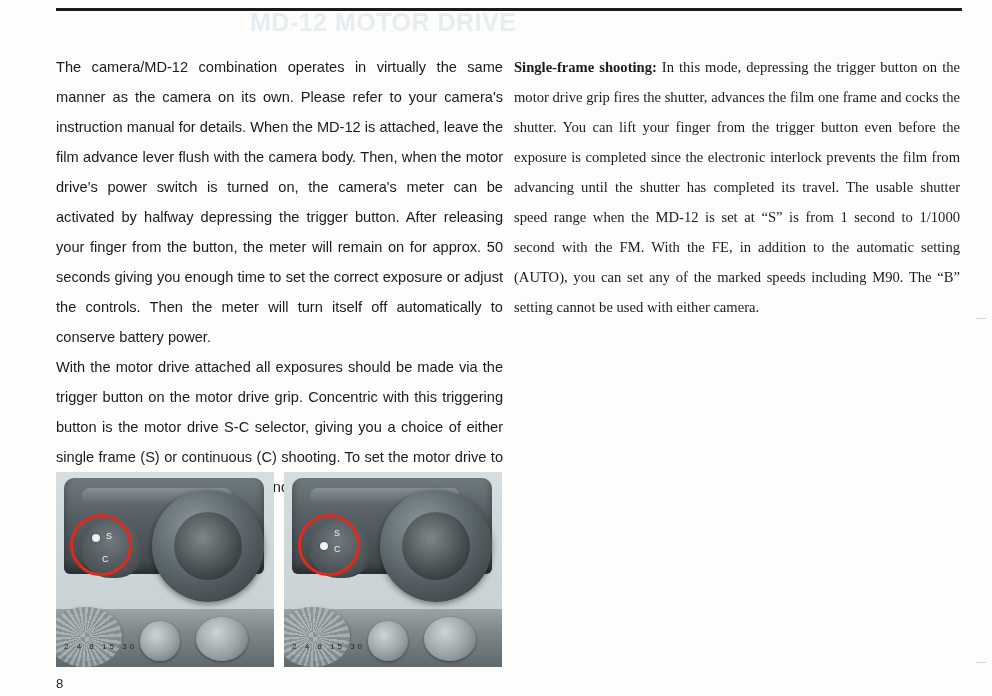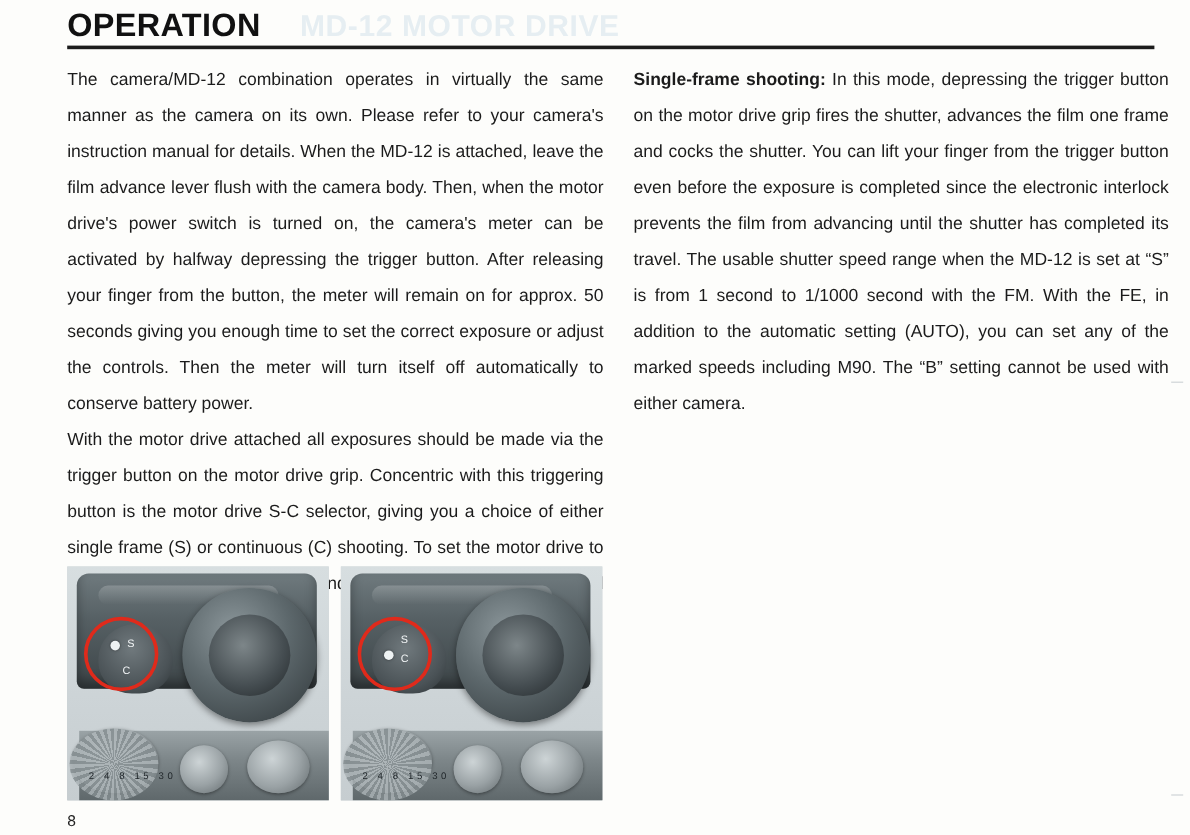--- a/index.html
+++ b/index.html
@@ -67,22 +67,23 @@
     color: #1b1b1b;
   }
   .col p {
     margin: 0;
   }
   .col-left {
     left: 56px;
     width: 447px;
   }
   .col-right {
-    left: 528px;
+    left: 514px;
     width: 446px;
+    font-family: Liberation Serif, serif;
   }
   .col-right .lead {
     font-weight: bold;
   }
 
   
   .photos {
     position: absolute;
     left: 56px;
     top: 472px;
@@ -166,21 +167,21 @@
   
   .red-circle {
     position: absolute;
     border: 3.5px solid #e02a1b;
     border-radius: 50%;
     box-sizing: border-box;
   }
   
   .body-base {
     position: absolute;
-    left: 10px;
+    left: 0;
     bottom: 0;
     width: 100%;
     height: 58px;
     background: linear-gradient(180deg,#9aa3a6 0%, #7e878a 40%, #5f686b 100%);
   }
   .dial {
     position: absolute;
     bottom: 6px;
     border-radius: 50%;
     background: radial-gradient(circle at 40% 35%, #cdd4d6 0%, #9aa2a5 55%, #636b6e 100%);
@@ -221,21 +222,20 @@
   }
 </style>
 </head>
 <body>
 
 <div class="page">
 
   <div class="ghost-heading">MD-12 MOTOR DRIVE</div>
 
   <div class="heading-wrap">
-    <h1 class="heading-title">OPERATION</h1>
     <div class="heading-rule"></div>
   </div>
 
   <div class="col col-left">
     <p>The camera/MD-12 combination operates in virtually the same manner as the camera on its own. Please refer to your camera's instruction manual for details. When the MD-12 is attached, leave the film advance lever flush with the camera body. Then, when the motor drive's power switch is turned on, the camera's meter can be activated by halfway depressing the trigger button. After releasing your finger from the button, the meter will remain on for approx. 50 seconds giving you enough time to set the correct exposure or adjust the controls. Then the meter will turn itself off automatically to conserve battery power.</p>
     <p>With the motor drive attached all exposures should be made via the trigger button on the motor drive grip. Concentric with this triggering button is the motor drive S-C selector, giving you a choice of either single frame (S) or continuous (C) shooting. To set the motor drive to either S or C, depress the lock and turn the selector to the required setting.</p>
   </div>
 
   <div class="col col-right">
     <p>

